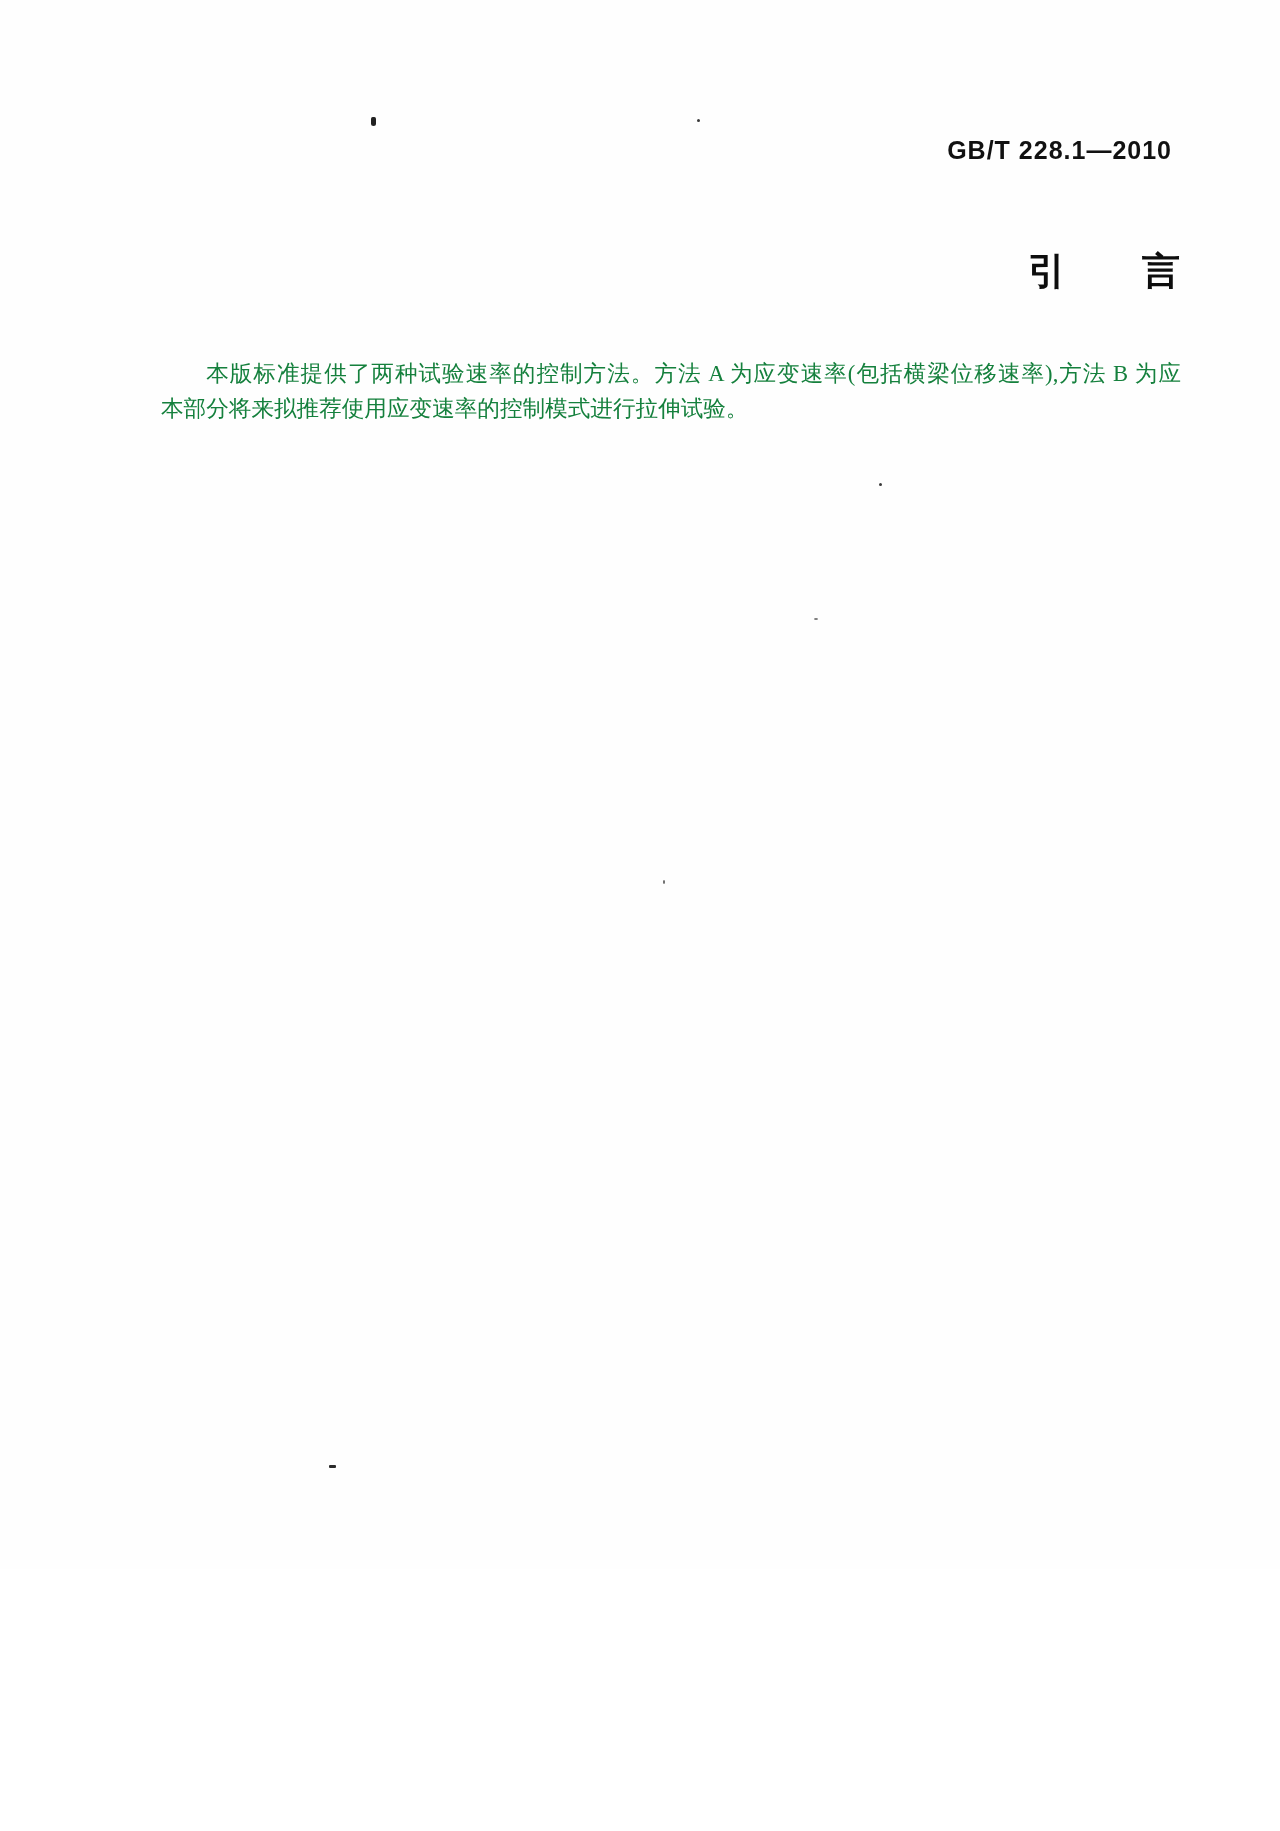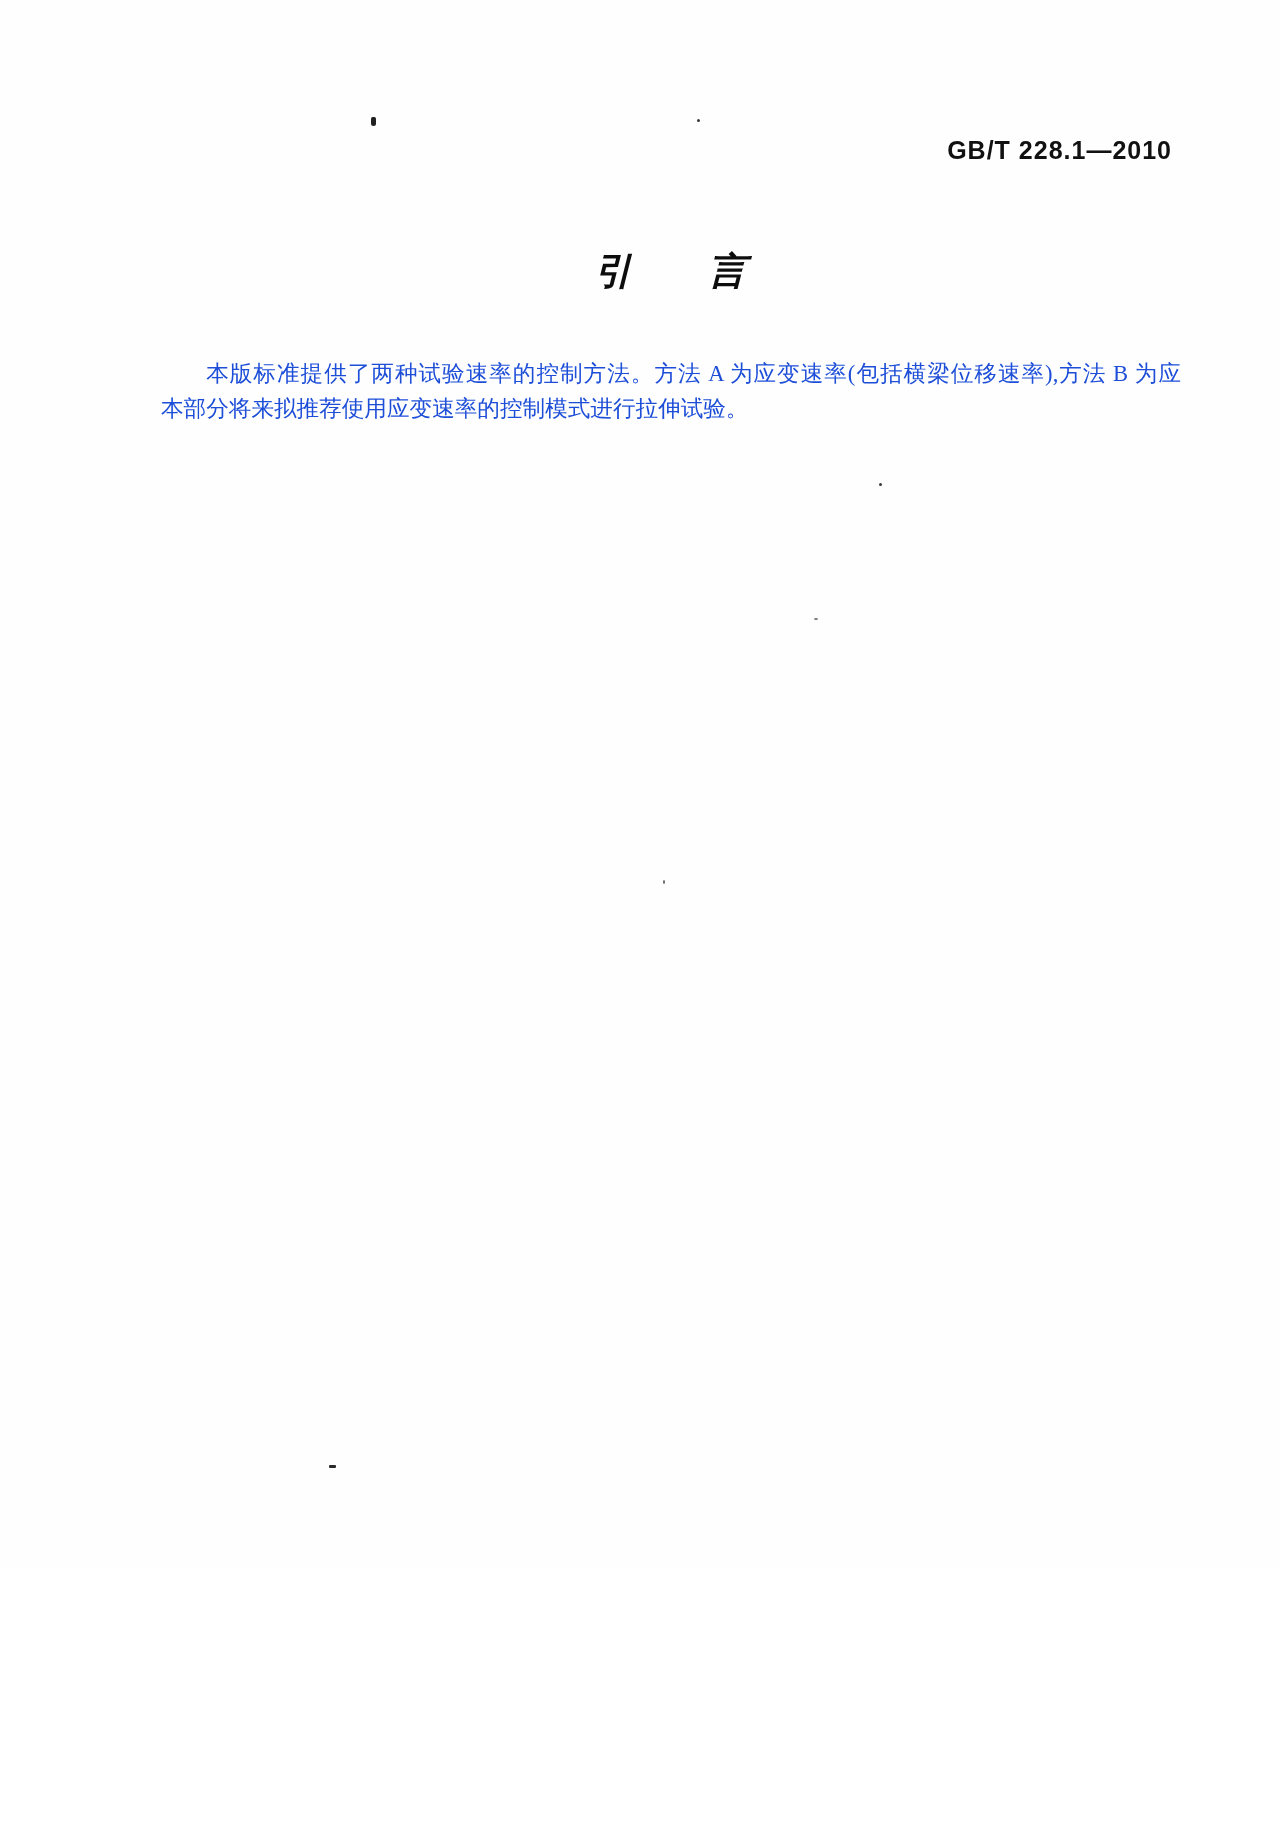--- a/index.html
+++ b/index.html
@@ -25,38 +25,37 @@
     font-weight: bold;
     font-size: 25px;
     letter-spacing: 1px;
     color: #111;
   }
   .doc-title {
     position: absolute;
     top: 251px;
     left: 160px;
     width: 1020px;
-    text-align: center;
+    text-align: right;
     font-family: "Liberation Sans", "DejaVu Sans", sans-serif;
     font-weight: bold;
     font-size: 38px;
     line-height: 1.1;
     color: #0d0d0d;
     margin: 0;
-    font-style: italic;
   }
   .intro-paragraph {
     position: absolute;
     top: 357px;
     left: 161px;
     width: 1020px;
     font-family: "Liberation Serif", "DejaVu Serif", serif;
     font-size: 22.6px;
     line-height: 34.6px;
-    color: #1d4ed8;
+    color: #15803d;
   }
   .intro-line {
     text-align: justify;
     text-align-last: justify;
   }
   .intro-line.first {
     text-indent: 2em;
   }
   .intro-line.last {
     text-align: center;

